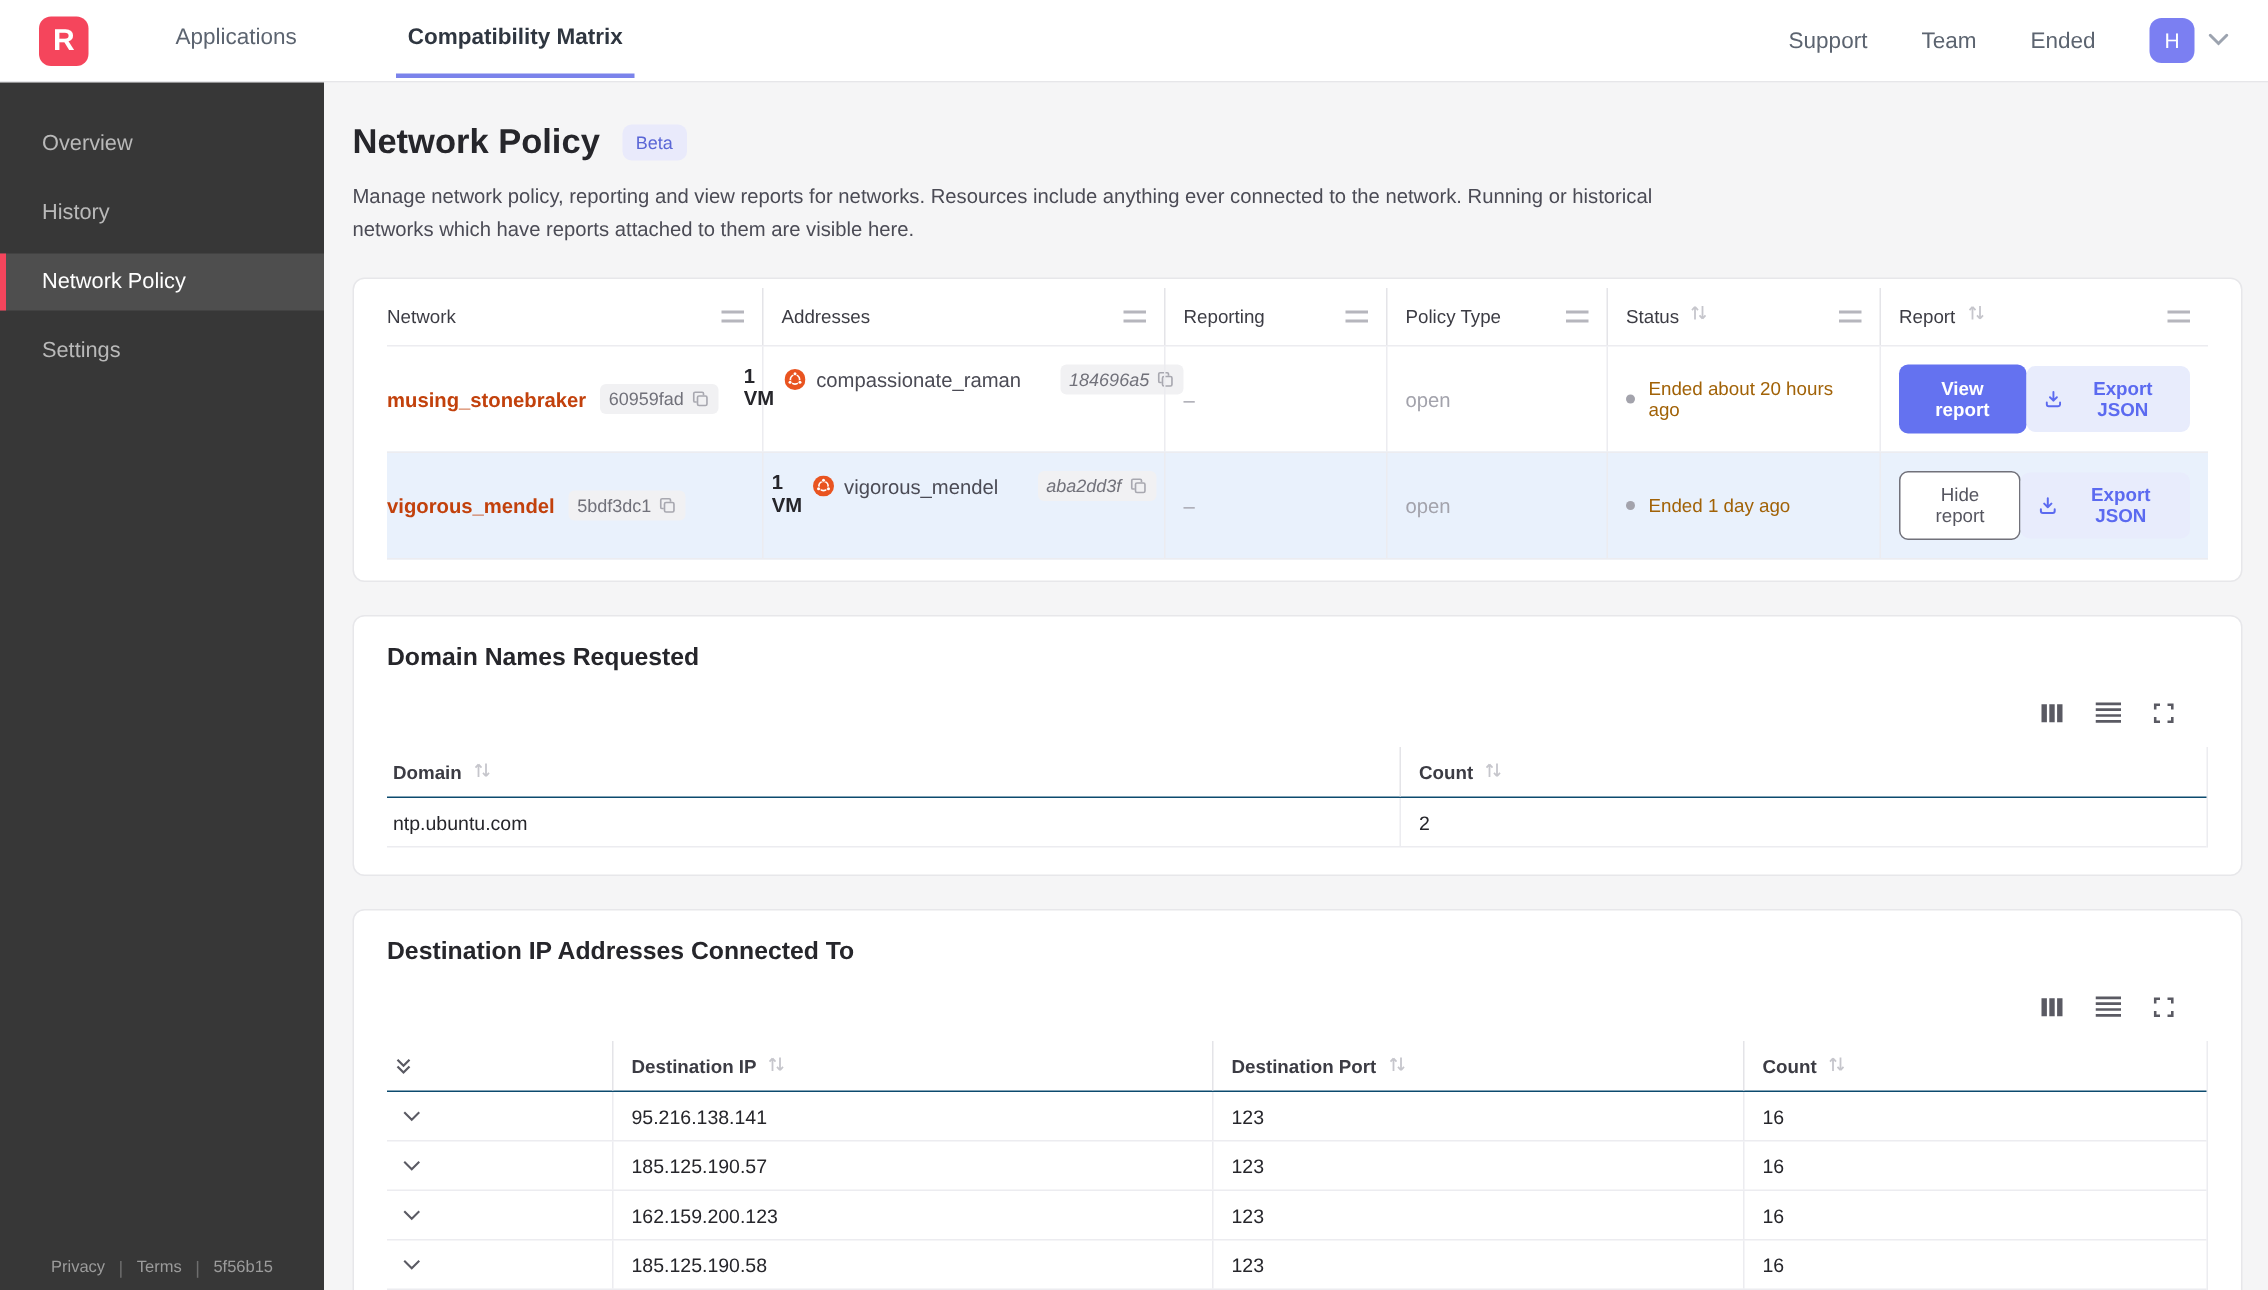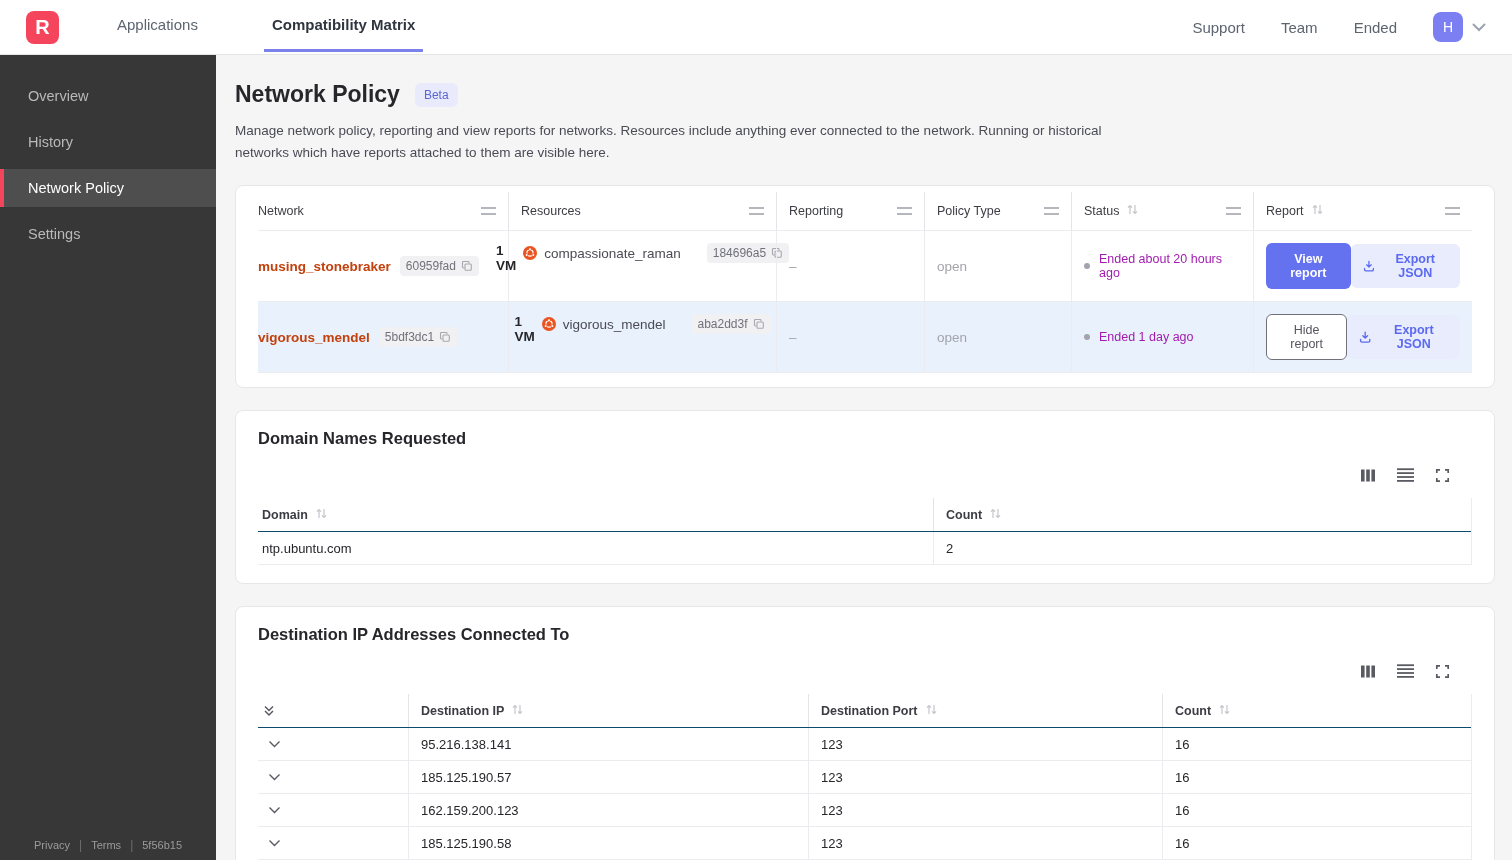--- a/index.html
+++ b/index.html
@@ -62,23 +62,23 @@
   .nt-row.highlight { background:#e9f1fc; }
   .nt-cell { padding:12px 12px; display:flex; align-items:center; min-height:55px; }
   .nt-cell:first-child { padding-left:0; }
   .nt-cell:not(:first-child){ border-left:1px solid #ececf0; }
   .net-name { font-size:13.5px; font-weight:bold; color:#c2410c; }
   .hash-pill { display:inline-flex; align-items:center; gap:5px; background:#f1f1f3; border-radius:4px;
                padding:3px 6px; font-size:12px; color:#71717a; margin-left:9px; cursor:pointer; }
   .res-cell { flex-direction:row; align-items:flex-start; gap:7px; justify-content:center; }
   .vm-count { font-size:13.5px; font-weight:bold; }
   .res-line { display:flex; align-items:center; gap:7px; font-size:13.5px; color:#4b4b55; }
-  .res-line .hash-pill { margin-left:19px; }
+  .res-line .hash-pill { margin-left:19px;font-style:italic; }
   .muted { color:#a3a3ac; font-size:13.5px; }
-  .status-cell { gap:9px; font-size:12.5px; color:#a21caf; }
+  .status-cell { gap:9px; font-size:12.5px; color:#a16207; }
   .status-dot { width:6px; height:6px; border-radius:50%; background:#a3a3ac; flex-shrink:0; }
   .report-cell { }
   .btn-primary { background:#6472f0; color:#fff; font-size:12.5px; font-weight:bold;
                  padding:9px 13px; border-radius:6px; border:none; cursor:pointer; font-family:inherit; }
   .btn-outline { background:#fff; color:#565660; font-size:12.5px; padding:8px 12px;
                  border-radius:6px; border:1px solid #71717a; cursor:pointer; font-family:inherit; }
   .btn-export { display:inline-flex; align-items:center; gap:8px; background:#e8ecfc; color:#5b6af0;
                 font-weight:bold; font-size:12.5px; padding:8px 12px; border-radius:6px; border:none;
                 cursor:pointer; font-family:inherit; }
 
@@ -147,21 +147,21 @@
     </div>
     <p class="page-desc">Manage network policy, reporting and view reports for networks. Resources include anything ever connected to the network. Running or historical networks which have reports attached to them are visible here.</p>
 
     <section class="card networks">
       <div class="nt-header">
         <div class="nt-hcell">
           <span class="h-label">Network</span>
           <span class="drag"></span>
         </div>
         <div class="nt-hcell">
-          <span class="h-label">Resources</span>
+          <span class="h-label">Addresses</span>
           <span class="drag"></span>
         </div>
         <div class="nt-hcell">
           <span class="h-label">Reporting</span>
           <span class="drag"></span>
         </div>
         <div class="nt-hcell">
           <span class="h-label">Policy Type</span>
           <span class="drag"></span>
         </div>

